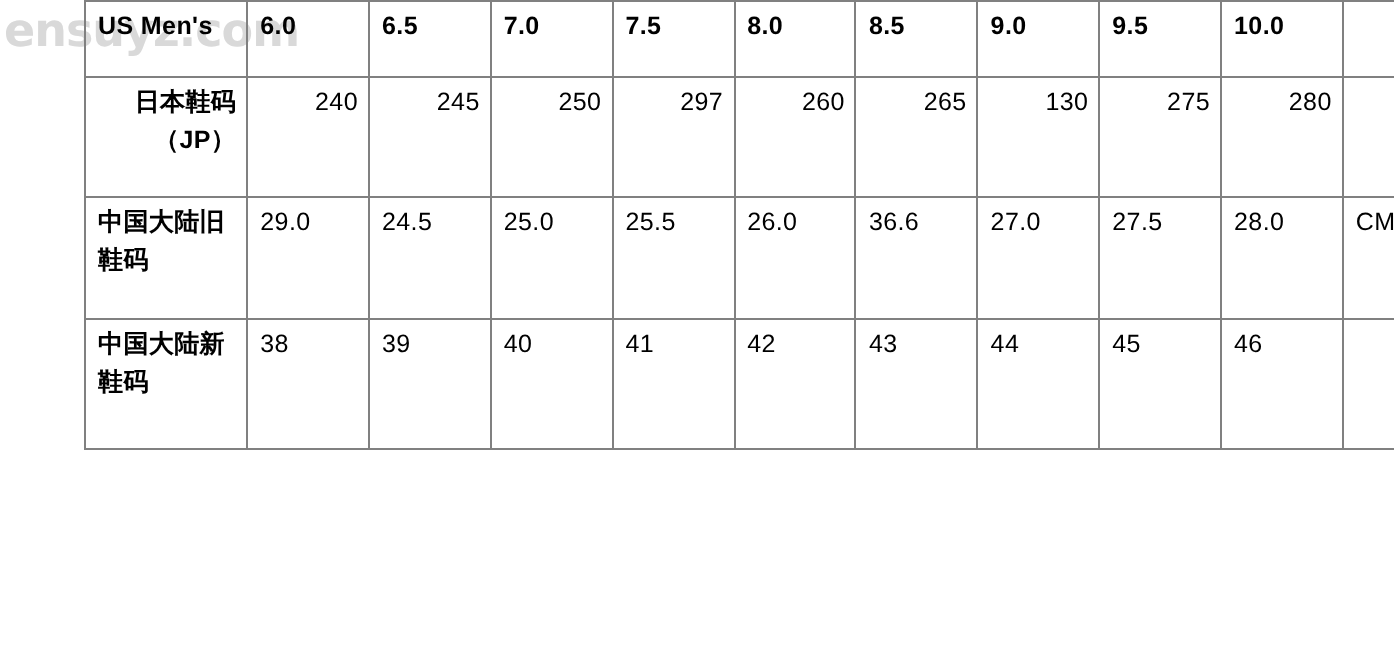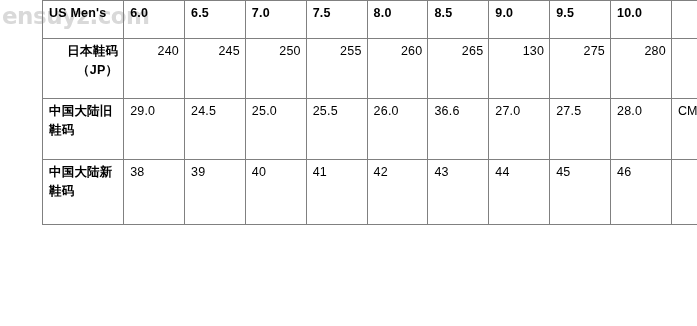--- a/index.html
+++ b/index.html
@@ -121,21 +121,21 @@
         <td></td>
       </tr>
 
 
 
       <tr class="r-jp">
         <td class="row-label">日本鞋码（JP）</td>
         <td>240</td>
         <td>245</td>
         <td>250</td>
-        <td>255</td>
+        <td>297</td>
         <td>260</td>
         <td>265</td>
         <td>130</td>
         <td>275</td>
         <td>280</td>
         <td></td>
       </tr>
 
       <tr class="r-cn-old">
         <td class="row-label">中国大陆旧鞋码</td>

